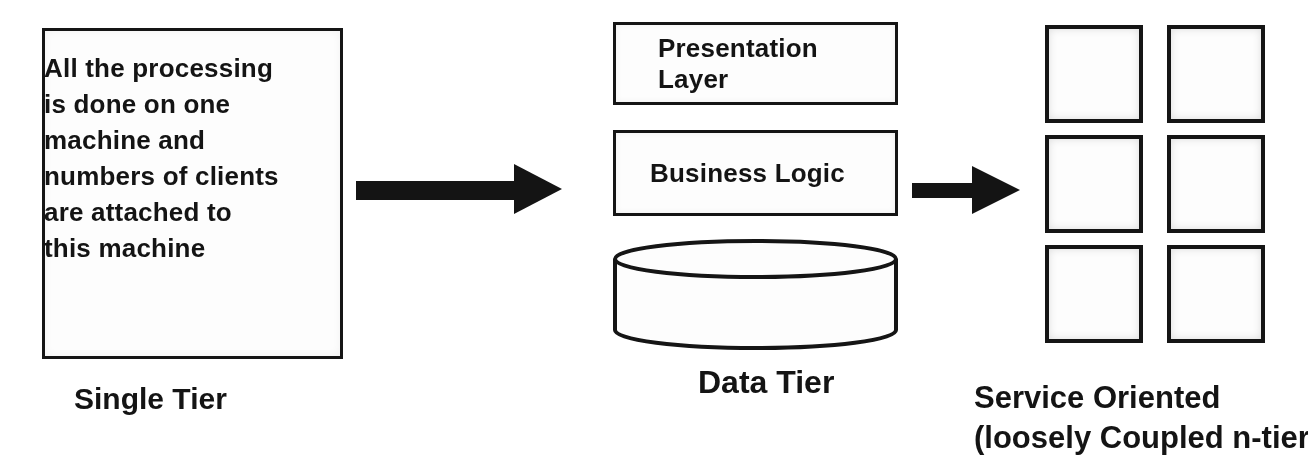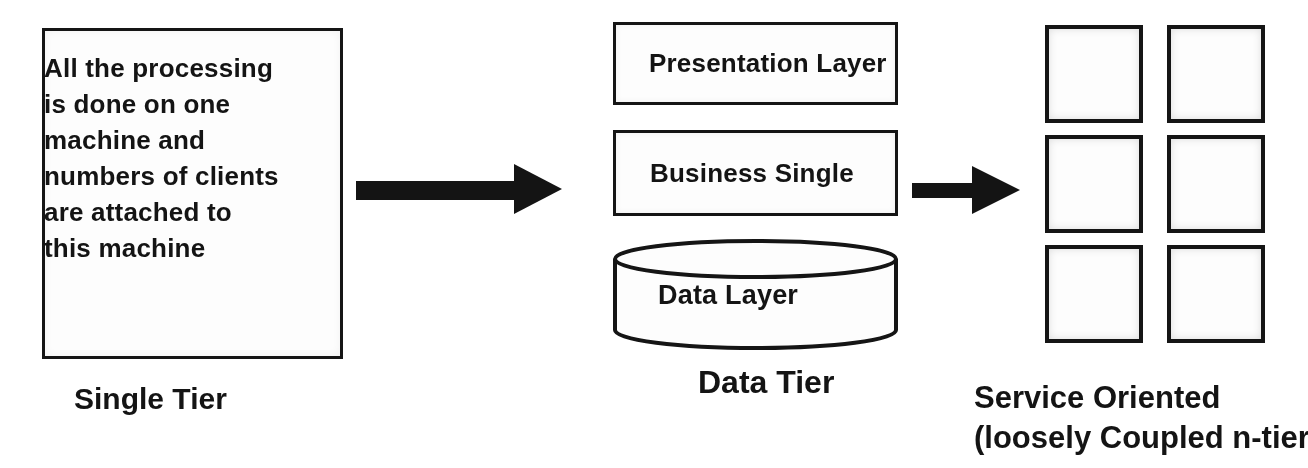--- a/index.html
+++ b/index.html
@@ -60,21 +60,21 @@
     border: 3px solid #151515;
     box-sizing: border-box;
     background: #fdfdfd;
     box-shadow: inset 0 0 6px rgba(0,0,0,0.06);
     display: flex;
     align-items: center;
     font-size: 26px;
     font-weight: 700;
     letter-spacing: 0.2px;
   }
-  .presentation-box { left: 613px; top: 22px; width: 285px; height: 83px; padding-left: 33px; }
+  .presentation-box { left: 613px; top: 22px; width: 285px; height: 83px; padding-left: 42px; }
   .business-box { left: 613px; top: 130px; width: 285px; height: 86px; padding-left: 34px; }
   .cylinder-wrap { left: 612px; top: 238px; width: 287px; height: 114px; }
   .cylinder-label {
     left: 46px; top: 42px;
     font-size: 27px;
     font-weight: 700;
     letter-spacing: 0.2px;
   }
   .multi-label {
     left: 698px; top: 364px;
@@ -121,28 +121,27 @@
 
   <div>
     <div class="abs arrow-shaft arrow1-shaft"></div>
     <div class="abs arrow1-head"></div>
   </div>
 
   <div class="abs tier-box presentation-box">
     <span>Presentation Layer</span>
   </div>
   <div class="abs tier-box business-box">
-    <span>Business Single</span>
+    <span>Business Logic</span>
   </div>
   <div class="abs cylinder-wrap">
     <svg width="287" height="114" viewBox="0 0 287 114">
       <path d="M3,21 L3,92 A140.5,18 0 0 0 284,92 L284,21" fill="#fdfdfd" stroke="#151515" stroke-width="4"></path>
       <ellipse cx="143.5" cy="21" rx="140.5" ry="18" fill="#fdfdfd" stroke="#151515" stroke-width="4"></ellipse>
     </svg>
-    <span class="abs cylinder-label">Data Layer</span>
   </div>
   <div class="abs multi-label">Data Tier</div>
 
   <div>
     <div class="abs arrow-shaft arrow2-shaft"></div>
     <div class="abs arrow2-head"></div>
   </div>
 
   <div class="abs service-grid">
     <div class="service-square"></div>

